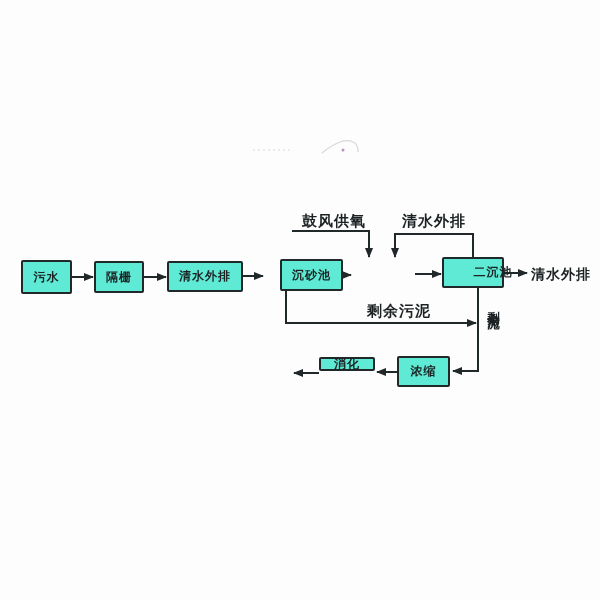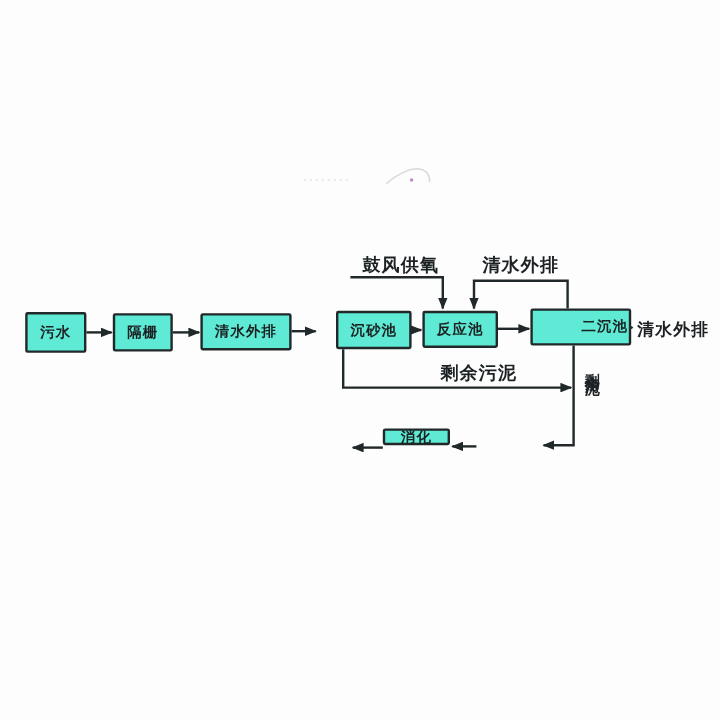--- a/index.html
+++ b/index.html
@@ -77,24 +77,24 @@
   </svg>
 
   <div class="node" style="left:21px;top:260px;width:51px;height:34px;">污水</div>
 
   <div class="node" style="left:94px;top:261px;width:50px;height:32px;font-family:Liberation Serif, serif;">隔栅</div>
 
   <div class="node" style="left:167px;top:261px;width:76px;height:31px;">清水外排</div>
 
   <div class="node" style="left:264px;top:259px;width:63px;height:32px;margin-left:16px;">沉砂池</div>
 
-  <div class="node" style="left:352px;top:259px;width:63px;height:31px;">反应池</div>
 
-  <div class="node" style="left:442px;top:257px;width:84px;height:31px;padding-left:40px;">二沉池</div>
+  <div class="node" style="left:442px;top:257px;width:62px;height:31px;padding-left:40px;">二沉池</div>
 
+  <div class="node" style="left:397px;top:356px;width:53px;height:31px;">浓缩</div>
 
   <div class="node" style="left:319px;top:357px;width:56px;height:14px;">消化</div>
 
 
   <div class="flabel" style="left:302px;top:212px;">鼓风供氧</div>
 
   <div class="flabel" style="left:402px;top:212px;">清水外排</div>
 
   <div class="flabel" style="left:531px;top:266px;font-size:14px;">清水外排</div>
 

